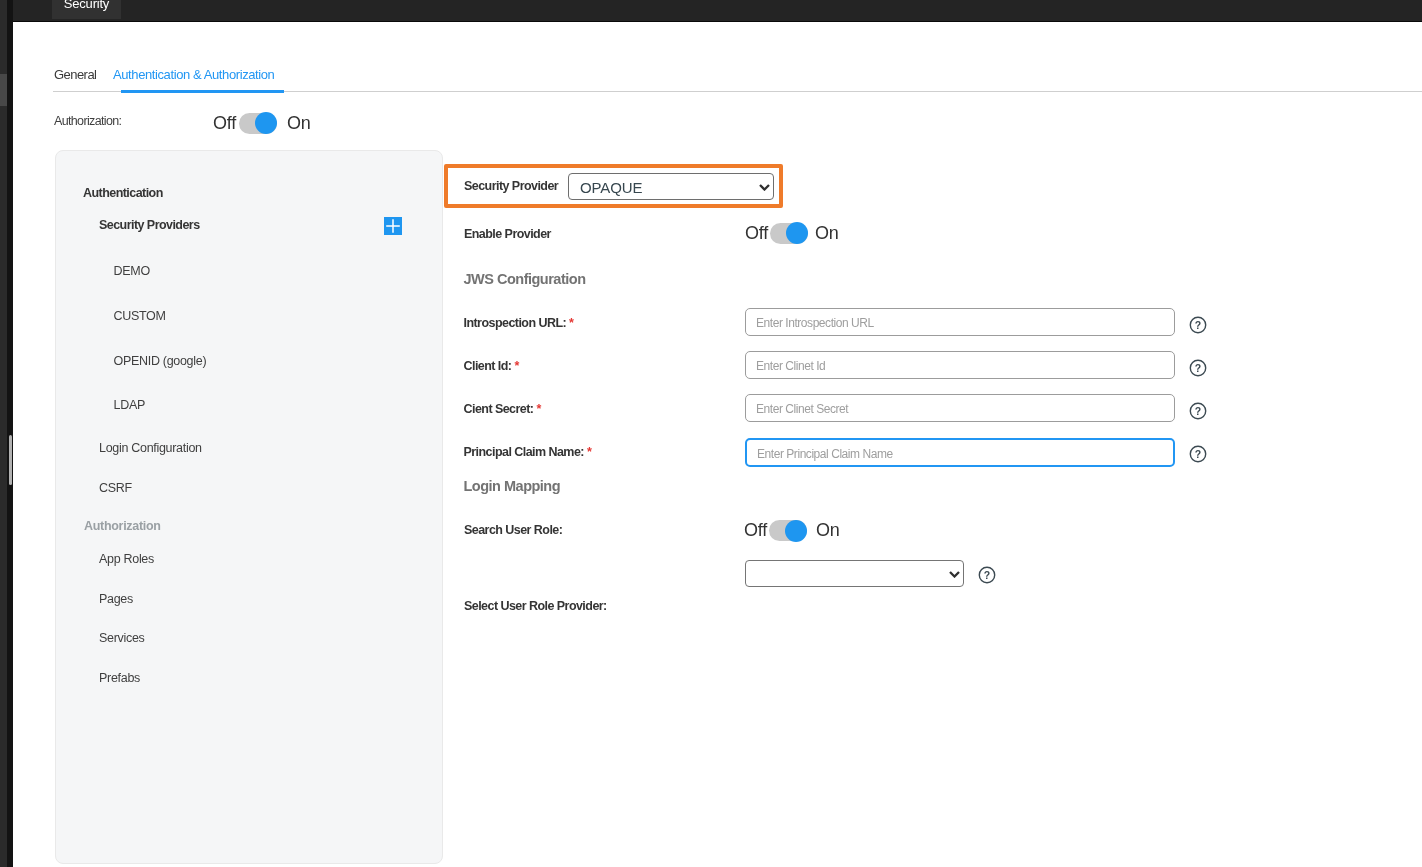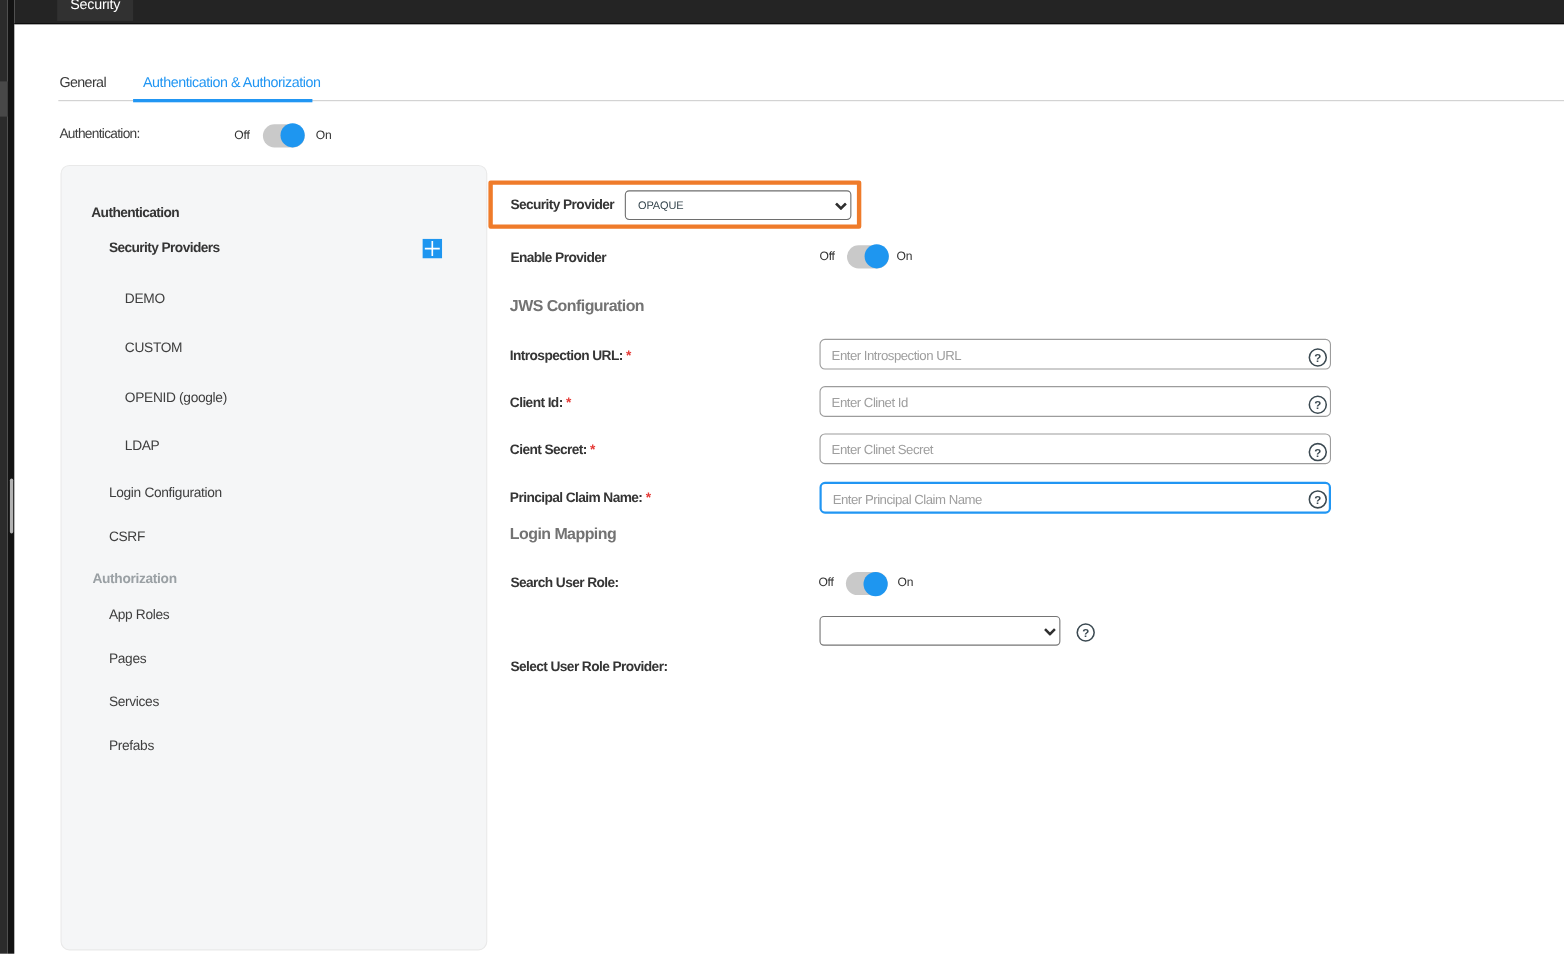--- a/index.html
+++ b/index.html
@@ -6,45 +6,45 @@
   html,body { width:1422px; height:867px; background:#fff; overflow:hidden;
     font-family:"Liberation Sans", sans-serif; }
   .abs { position:absolute; }
   .txt { position:absolute; white-space:nowrap; line-height:16px; height:16px; font-size:12.5px;
     letter-spacing:-0.3px; color:#3f3f3f; }
   .bld { font-weight:700; letter-spacing:-0.55px; color:#353535; font-size:12.5px; }
   .hdg { font-weight:700; letter-spacing:-0.5px; color:#737373; font-size:14.5px; line-height:18px; height:18px; }
   .star { color:#e53935; font-weight:700; margin-left:3px; letter-spacing:0; }
   .track { position:absolute; width:38px; height:21px; border-radius:10.5px; background:#c9c9c9; }
   .knob  { position:absolute; width:22px; height:22px; border-radius:50%; background:#1e96f0; right:0; top:-0.5px; }
-  .tlab { position:absolute; white-space:nowrap; line-height:16px; height:16px; font-size:11px; color:#333; letter-spacing:-0.2px; }
-  .input { position:absolute; width:465px; height:28px; border:1px solid #9c9c9c; border-radius:5px; background:#fff; }
+  .tlab { position:absolute; white-space:nowrap; line-height:16px; height:16px; font-size:18px; color:#333; letter-spacing:-0.2px; }
+  .input { position:absolute; width:430px; height:28px; border:1px solid #9c9c9c; border-radius:5px; background:#fff; }
   .ph { position:absolute; left:10px; top:5.5px; line-height:16px; font-size:12px; color:#9e9e9e; letter-spacing:-0.45px; white-space:nowrap; }
   .qicon { position:absolute; width:18px; height:18px; }
   .sel { position:absolute; background:#fff; border:1px solid #6e6e6e; border-radius:4px; }
 </style>
 </head>
 <body>
 
 <div class="abs" style="left:0; top:0; width:7px; height:867px; background:#2b2b2b;"></div>
 <div class="abs" style="left:0; top:74px; width:7px; height:32px; background:#484848;"></div>
 <div class="abs" style="left:7px; top:0; width:6px; height:867px; background:#131313;"></div>
 <div class="abs" style="left:9px; top:435px; width:3px; height:50px; background:#b2b2b2; border-radius:1.5px;"></div>
 
 <div class="abs" style="left:13px; top:0; width:1409px; height:22px; background:#242424; border-bottom:1px solid #0a0a0a;"></div>
 <div class="abs" style="left:52px; top:0; width:69px; height:19px; background:#313131; overflow:hidden;">
   <div style="position:absolute; left:0; width:69px; top:-4px; text-align:center; color:#fff; font-size:13px; letter-spacing:-0.2px; line-height:16px;">Security</div>
 </div>
 
 <div class="txt" style="left:54px; top:66.5px; font-size:13px; letter-spacing:-0.55px; color:#3a3a3a;">General</div>
-<div class="txt" style="left:130px; top:66.5px; font-size:13px; letter-spacing:-0.4px; color:#2196f3;">Authentication &amp; Authorization</div>
+<div class="txt" style="left:113px; top:66.5px; font-size:13px; letter-spacing:-0.4px; color:#2196f3;">Authentication &amp; Authorization</div>
 <div class="abs" style="left:53px; top:91px; width:1369px; height:1px; background:#cfcfcf;"></div>
 <div class="abs" style="left:121px; top:89.5px; width:163px; height:3px; background:#2196f3;"></div>
 
-<div class="txt" style="left:54px; top:112.5px; font-size:12.5px; letter-spacing:-0.65px;">Authentication:</div>
+<div class="txt" style="left:54px; top:112.5px; font-size:12.5px; letter-spacing:-0.65px;">Authorization:</div>
 <div class="tlab" style="left:213px; top:115px;">Off</div>
 <div class="track" style="left:239px; top:112.5px;">
     <div class="knob"></div>
   </div>
 <div class="tlab" style="left:287px; top:115px;">On</div>
 
 <div class="abs" style="left:55px; top:150px; width:388px; height:714px; background:#f5f6f7; border:1px solid #e9e9e9; border-radius:8px;"></div>
 <div class="txt bld" style="left:83px; top:185px;">Authentication</div>
 <div class="txt bld" style="left:99px; top:217px;">Security Providers</div>
 <svg class="abs" style="left:384px; top:217px;" width="18" height="18">
@@ -59,21 +59,21 @@
 <div class="txt" style="left:99px; top:480px;">CSRF</div>
 <div class="txt" style="left:84px; top:518px; color:#9aa0a4;font-weight:bold;">Authorization</div>
 <div class="txt" style="left:99px; top:551px;">App Roles</div>
 <div class="txt" style="left:99px; top:591px;">Pages</div>
 <div class="txt" style="left:99px; top:630px;">Services</div>
 <div class="txt" style="left:99px; top:670px;">Prefabs</div>
 
 <div class="abs" style="left:444px; top:164px; width:339px; height:43.5px; border:4.5px solid #ef7b2a; border-radius:2px; background:#fff;"></div>
 <div class="txt bld" style="left:464px; top:178px;">Security Provider</div>
 <div class="sel" style="left:568px; top:173px; width:206px; height:27px;">
-  <div style="position:absolute; left:11px; top:6px; font-size:10px; color:#37474f; letter-spacing:-0.1px; line-height:15px;">OPAQUE</div>
+  <div style="position:absolute; left:11px; top:6px; font-size:15px; color:#37474f; letter-spacing:-0.1px; line-height:15px;">OPAQUE</div>
   <svg style="position:absolute; right:3px; top:10px;" width="11" height="7" viewBox="0 0 11 7">
     <path d="M1 1 L5.5 5.5 L10 1" stroke="#2f2f2f" stroke-width="2.3" fill="none"></path>
   </svg>
 </div>
 
 <div class="txt bld" style="left:464px; top:226px;">Enable Provider</div>
 <div class="tlab" style="left:745px; top:225px;">Off</div>
 <div class="track" style="left:770px; top:222.8px;">
     <div class="knob"></div>
   </div>

